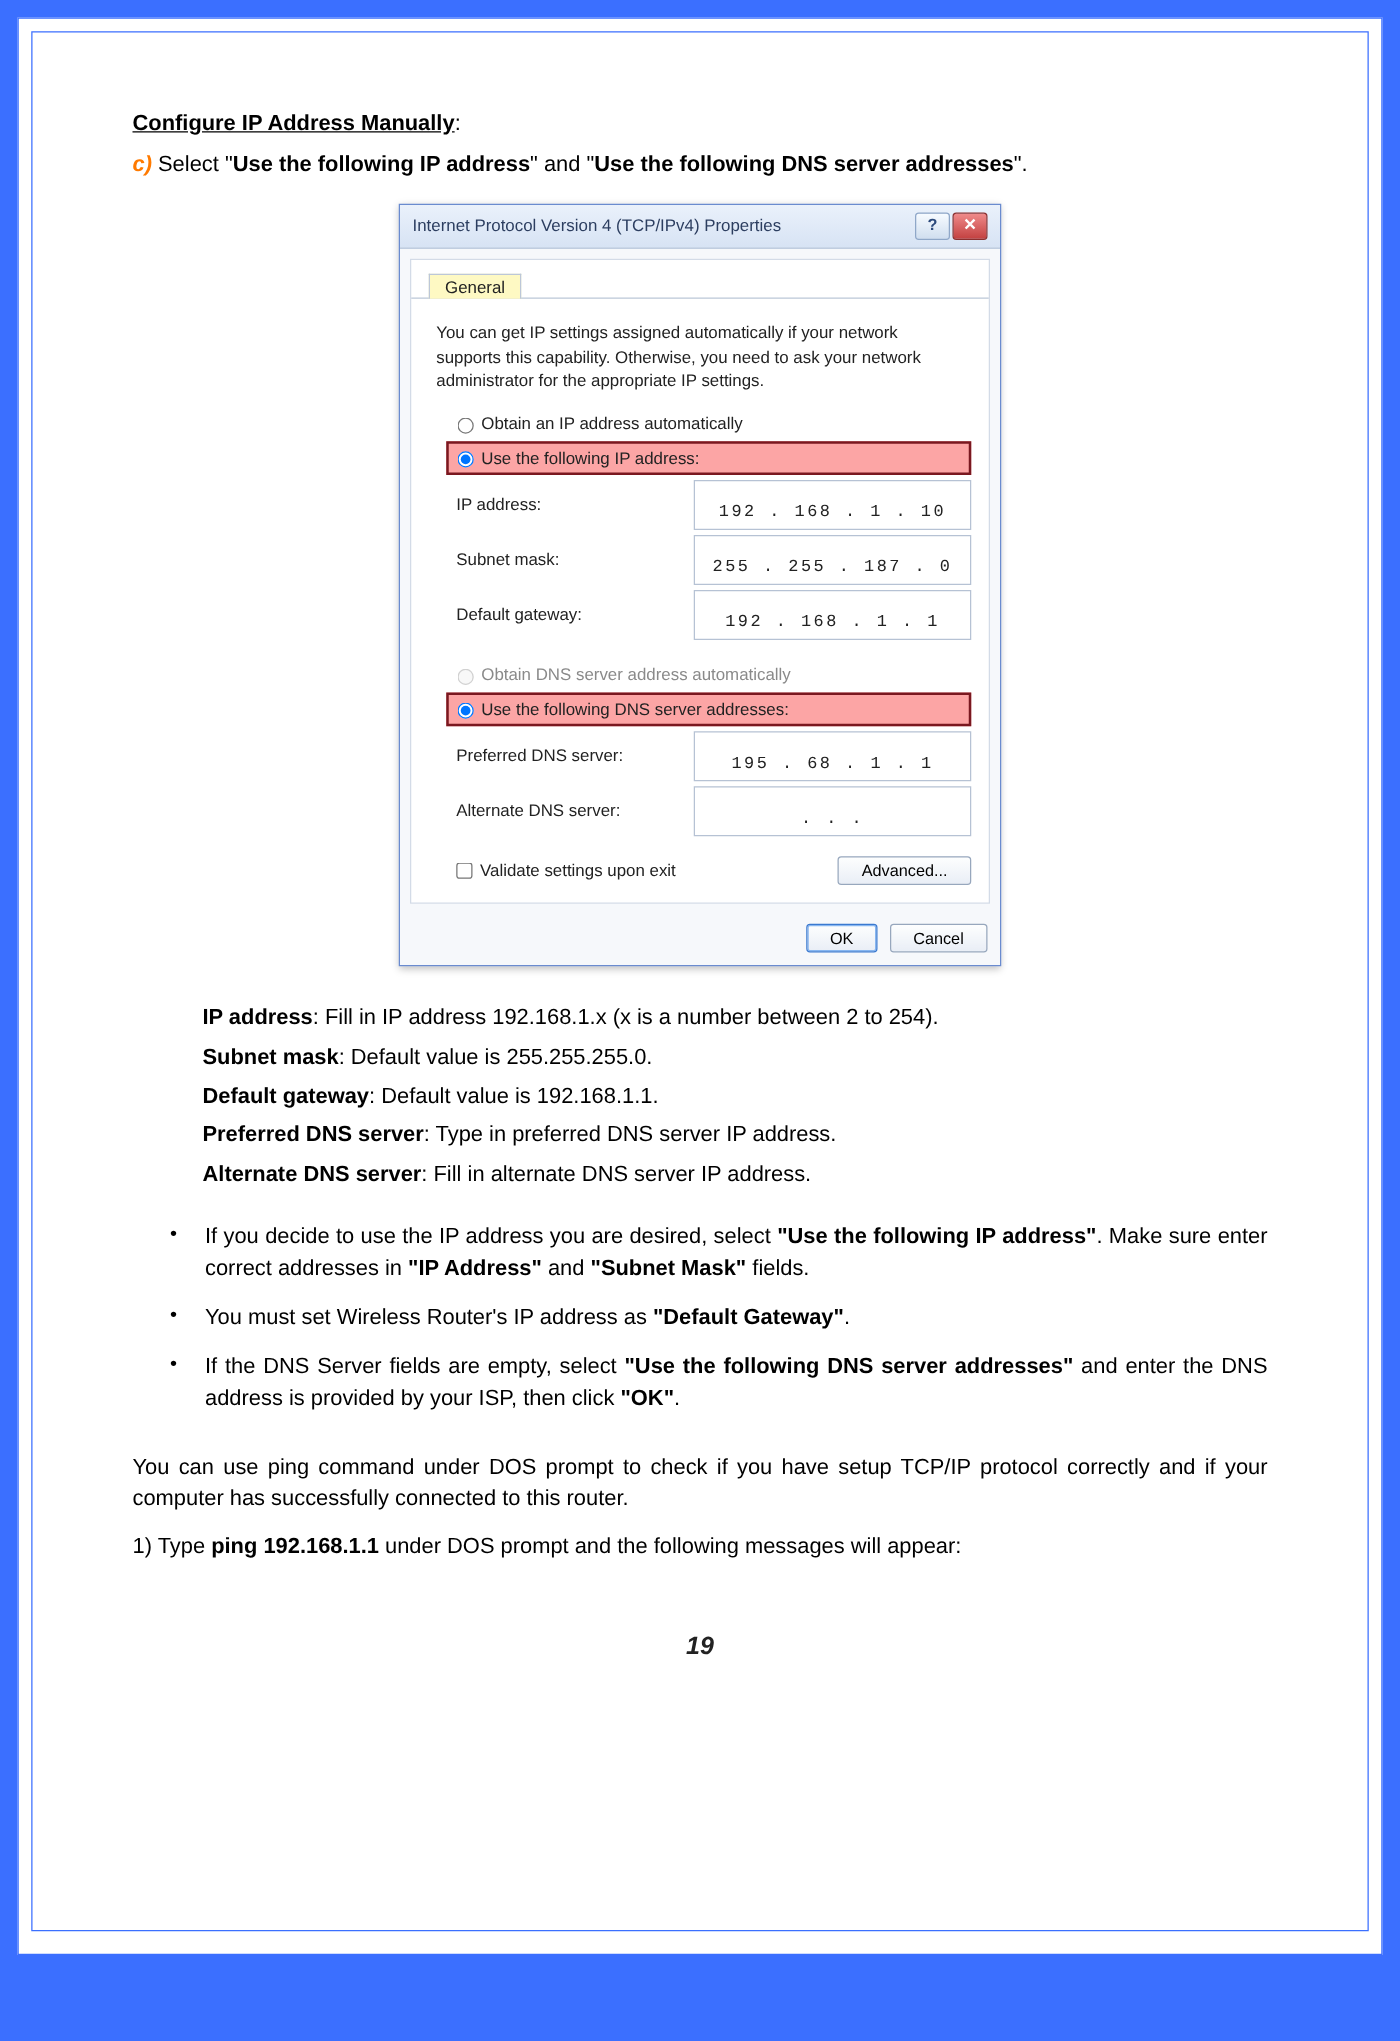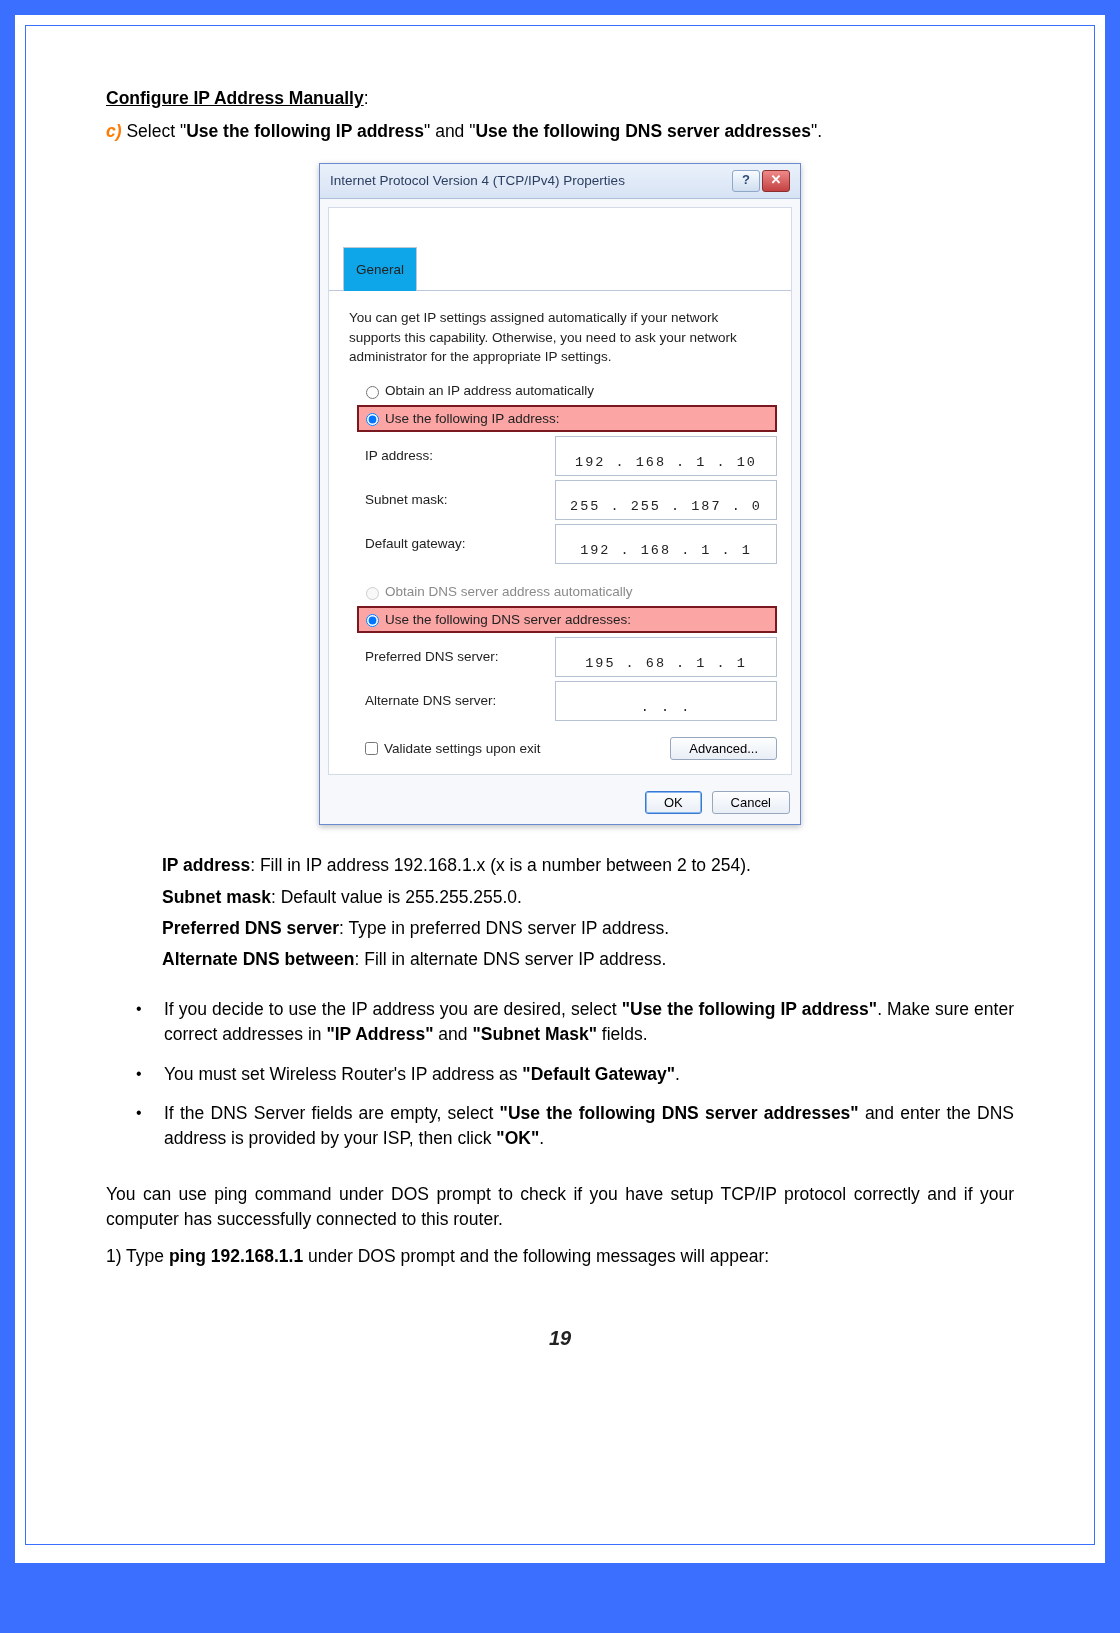--- a/index.html
+++ b/index.html
@@ -73,27 +73,26 @@
     color:#fff;
   }
   .dlgbody{
     background:#fff;
     margin:8px;
     border:1px solid #d3dbe7;
     padding:10px 14px 14px 14px;
   }
   .tab{
     display:inline-block;
-    padding:12px 12px;
+    padding:0 12px;
     border:1px solid #bcc7d8;
     border-bottom:none;
-    background:#0ea5e9;
+    background:#fef9c3;
     position:relative;
     top:1px;
-    margin-top:28px;
   }
   .tabrule{border-top:1px solid #bcc7d8;margin:0 -14px 12px -14px;}
   .desc{margin:17px 6px 14px 6px;}
   .row{display:flex;align-items:center;margin:4px 0;}
   .row label{flex:0 0 190px;padding-left:22px;}
   .ipbox{
     flex:1;
     border:1px solid #b6c2d4;
     background:#fff;
     height:22px;
@@ -244,22 +243,23 @@
     </div>
     <div class="btnrow">
       <button class="btn def">OK</button>
       <button class="btn">Cancel</button>
     </div>
   </div>
 
   <div class="defs">
     <p><span class="bold">IP address</span><span>: Fill in IP address 192.168.1.x (x is a number between 2 to 254).</span></p>
     <p><span class="bold">Subnet mask</span><span>: Default value is 255.255.255.0.</span></p>
+    <p><span class="bold">Default gateway</span><span>: Default value is 192.168.1.1.</span></p>
     <p><span class="bold">Preferred DNS server</span><span>: Type in preferred DNS server IP address.</span></p>
-    <p><span class="bold">Alternate DNS between</span><span>: Fill in alternate DNS server IP address.</span></p>
+    <p><span class="bold">Alternate DNS server</span><span>: Fill in alternate DNS server IP address.</span></p>
   </div>
 
   <ul class="bullets">
     <li>
       <span>If you decide to use the IP address you are desired, select </span><span class="bold">"Use the following IP address"</span><span>. Make sure enter correct addresses in </span><span class="bold">"IP Address"</span><span> and </span><span class="bold">"Subnet Mask"</span><span> fields.</span>
     </li>
     <li>
       <span>You must set Wireless Router's IP address as </span><span class="bold">"Default Gateway"</span><span>.</span>
     </li>
     <li>

